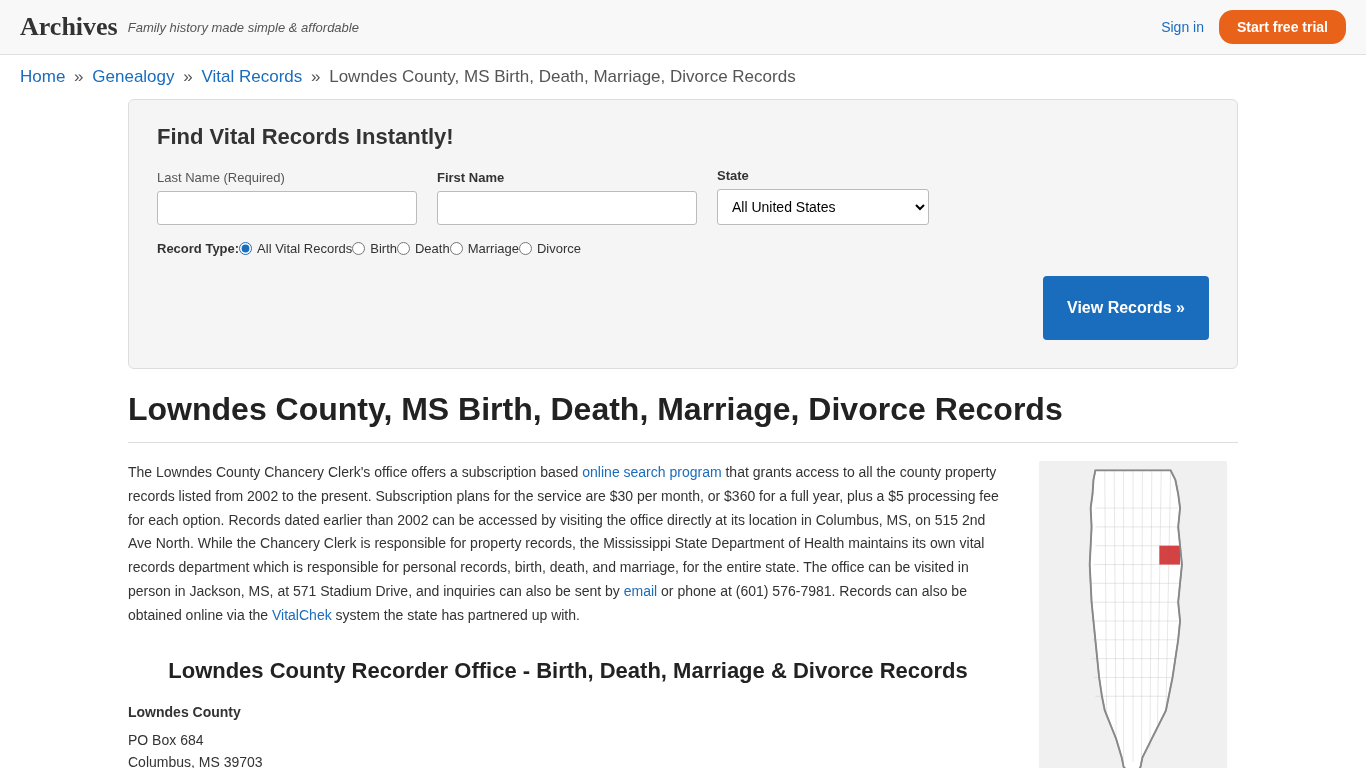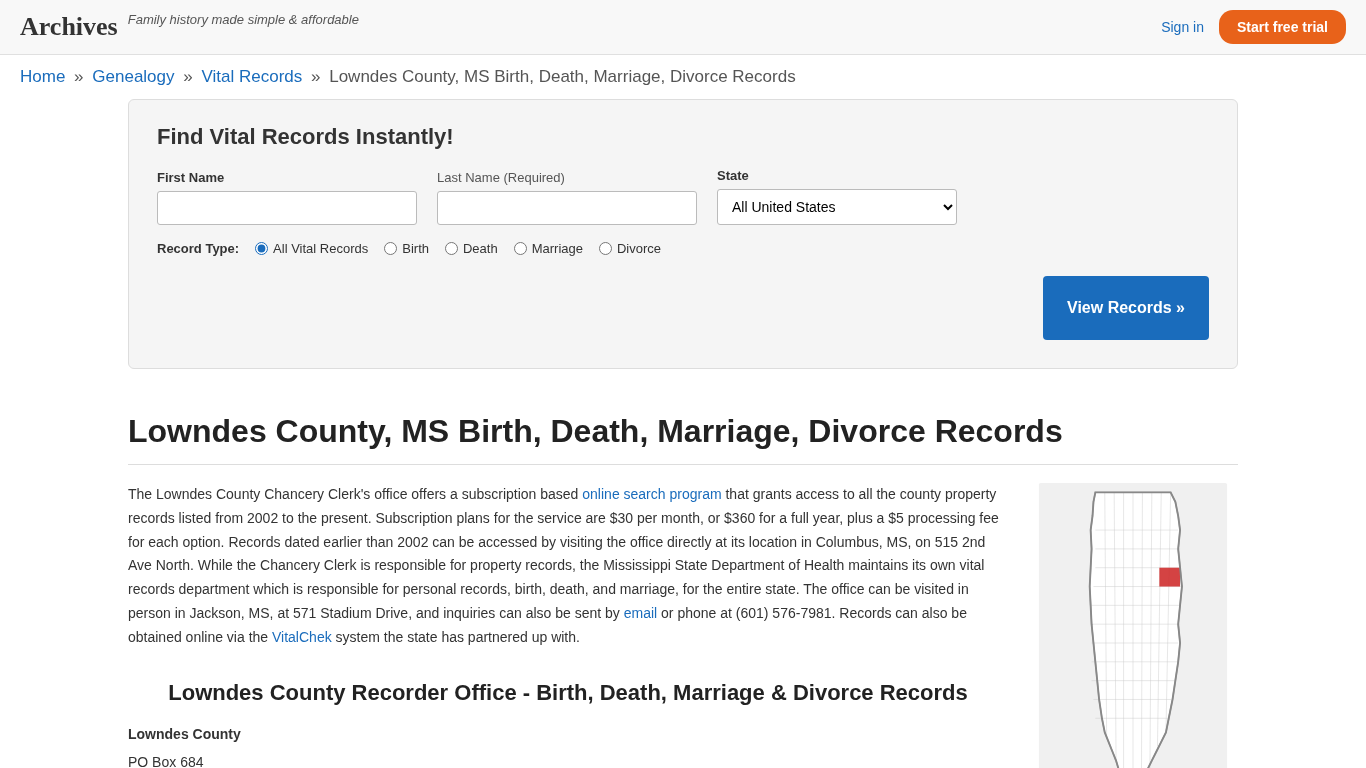--- a/index.html
+++ b/index.html
@@ -9,20 +9,21 @@
     .header {
       background: #f8f8f8;
       border-bottom: 1px solid #e0e0e0;
       padding: 10px 20px;
       display: flex;
       align-items: center;
       justify-content: space-between;
     }
     .header-left {
       display: flex;
+      align-items: center;
       gap: 10px;
     }
     .logo-archives {
       font-size: 26px;
       font-weight: bold;
       color: #333;
       font-family: Georgia, serif;
     }
     .logo-tagline {
       font-size: 13px;
@@ -75,21 +76,21 @@
       margin: 0 auto;
       padding: 0 20px 40px;
     }
 
     
     .search-box {
       background: #f5f5f5;
       border: 1px solid #ddd;
       border-radius: 6px;
       padding: 24px 28px 28px;
-      margin-bottom: 44px;
+      margin-bottom: 22px;
     }
     .search-box h2 {
       font-size: 22px;
       font-weight: bold;
       color: #333;
       margin-bottom: 18px;
     }
     .search-fields {
       display: flex;
       gap: 20px;
@@ -125,29 +126,28 @@
     .field-group-state label {
       font-size: 13px;
       font-weight: bold;
       color: #333;
     }
     .state-select {
       border: 1px solid #bbb;
       border-radius: 3px;
       padding: 8px 10px;
       font-size: 14px;
-      width: 240px;
+      width: 212px;
       background: #fff;
       cursor: pointer;
       appearance: auto;
     }
     .record-type-row {
       display: flex;
       align-items: center;
-      gap: 16px;
       margin-bottom: 20px;
       flex-wrap: wrap;
     }
     .record-type-label {
       font-size: 13px;
       font-weight: bold;
       color: #333;
     }
     .record-type-option {
       display: flex;
@@ -254,28 +254,28 @@
   <span class="current">Lowndes County, MS Birth, Death, Marriage, Divorce Records</span>
 </div>
 
 <div class="main">
 
   <div class="search-box">
     <h2>Find Vital Records Instantly!</h2>
 
     <div class="search-fields">
       <div class="field-group">
-        <label>First Name</label>
-        <input type="text" value="" style="">
-      </div>
-      <div class="field-group">
         <label>
           <span>Last Name</span>
           <span style="font-weight:normal;color:#555;">(Required)</span>
         </label>
+        <input type="text" value="" style="">
+      </div>
+      <div class="field-group">
+        <label>First Name</label>
         <input type="text" value="" style="">
       </div>
       <div class="field-group-state">
         <label>State</label>
         <select class="state-select"><option value="all">All United States</option><option value="ms">Mississippi</option></select>
       </div>
     </div>
 
     <div class="record-type-row">
       <span class="record-type-label">Record Type:</span>

